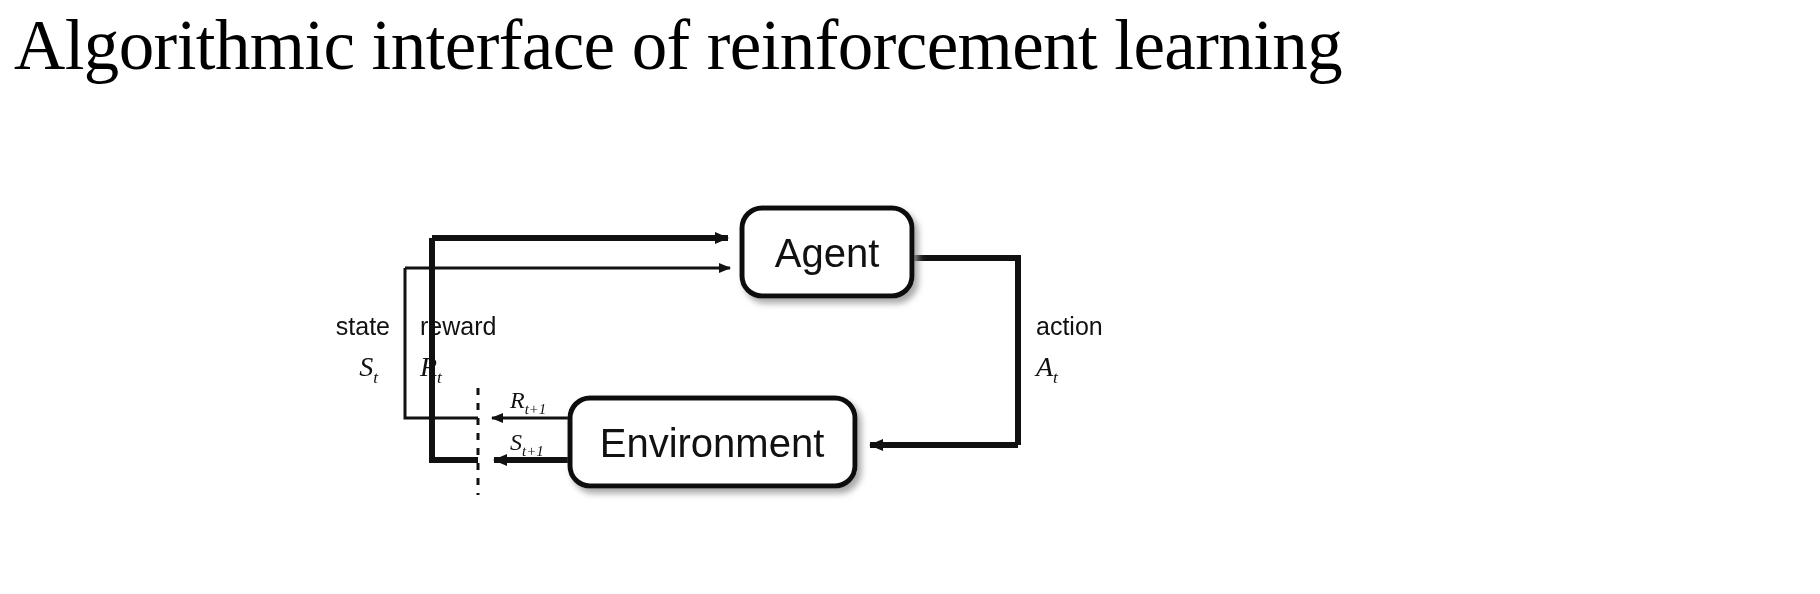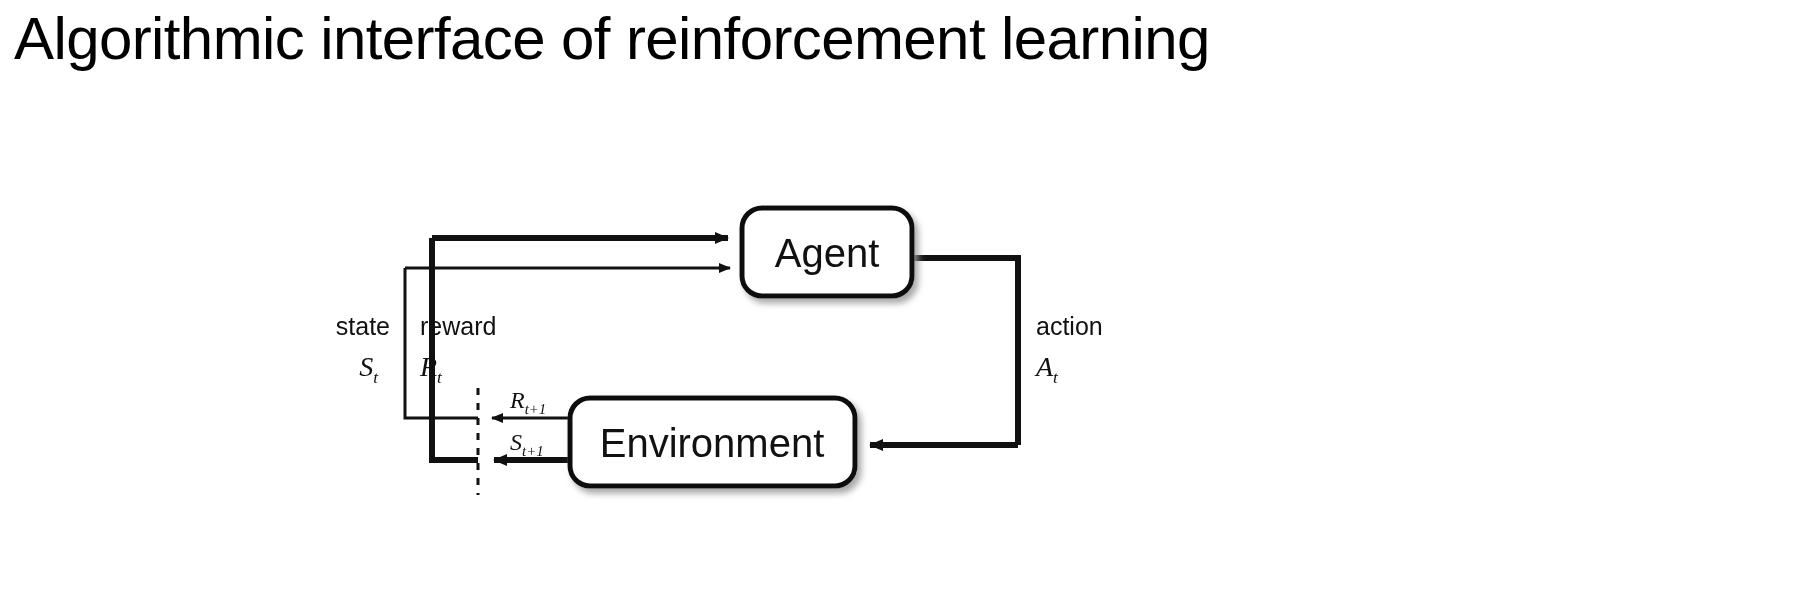--- a/index.html
+++ b/index.html
@@ -18,22 +18,22 @@
     position: relative;
     width: 1820px;
     height: 594px;
     background: #ffffff;
   }
   #slide-title {
     position: absolute;
     left: 14px;
     top: 4px;
     width: 1800px;
-    font-family: Liberation Sans, sans-serif;
-    font-size: 60px;
+    font-family: Liberation Serif, serif;
+    font-size: 71px;
     font-weight: 300;
     letter-spacing: -0.6px;
     line-height: 1.18;
     color: #000000;
     white-space: nowrap;
   }
   #diagram-wrap {
     position: absolute;
     left: 0px;
     top: 150px;

